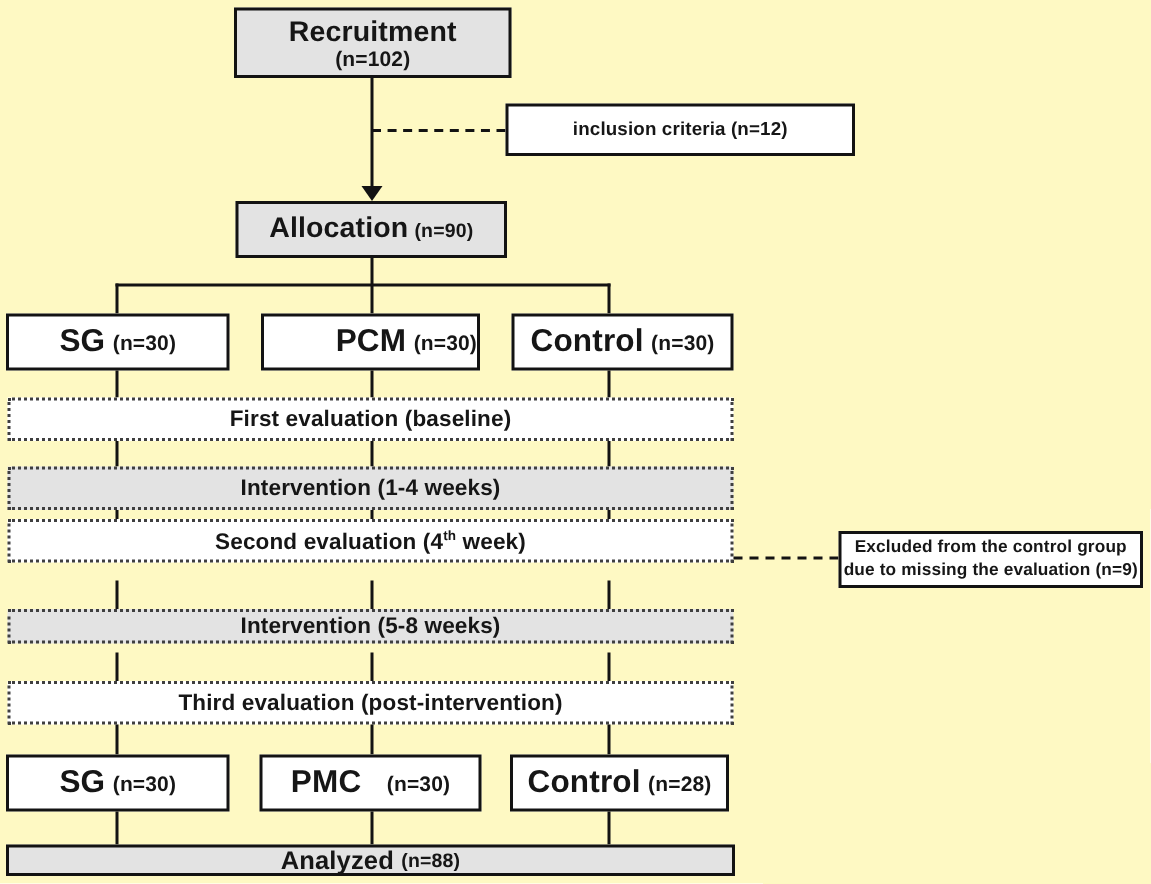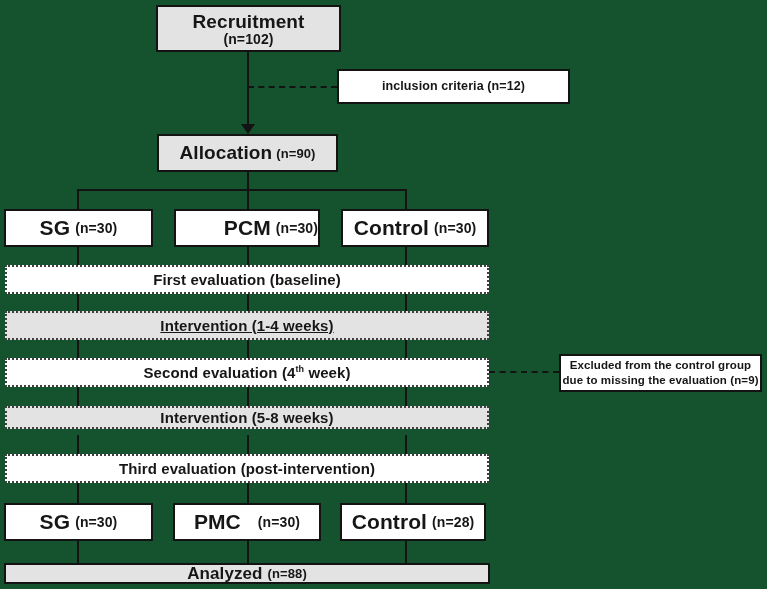--- a/index.html
+++ b/index.html
@@ -1,17 +1,17 @@
 <!DOCTYPE html>
 <html><head>
 <meta charset="utf-8">
 <style>
   html,body { margin:0; padding:0; background:#ffffff; }
   #stage {
-    position:relative; width:767px; height:589px; background:#14532d;
+    position:relative; width:767px; height:589px; background:#fef9c3;
     font-family:"Liberation Sans","DejaVu Sans",sans-serif;
     color:#161616; overflow:hidden;
   }
   .box {
     position:absolute; box-sizing:border-box;
     border:2px solid #131313; background:#ffffff;
     display:flex; align-items:center; justify-content:center;
     text-align:center; font-weight:700; letter-spacing:0.1px;
   }
   .gray { background:#e3e3e3; }
@@ -86,29 +86,29 @@
   <div class="vline" style="left:405px; top:247px; height:18px;"></div>
 
   <div class="box dotted stage-lbl" style="left:5px; top:265px; width:484px; height:29px;">
     <span>First evaluation (baseline)</span>
   </div>
 
   <div class="vline" style="left:77px;  top:294px; height:17px;"></div>
   <div class="vline" style="left:247px; top:294px; height:17px;"></div>
   <div class="vline" style="left:405px; top:294px; height:17px;"></div>
 
-  <div class="box dotted gray stage-lbl" style="left:5px; top:311px; width:484px; height:29px;text-decoration:underline;">
+  <div class="box dotted gray stage-lbl" style="left:5px; top:311px; width:484px; height:29px;">
     <span>Intervention (1-4 weeks)</span>
   </div>
 
   <div class="vline" style="left:77px;  top:340px; height:18px;"></div>
   <div class="vline" style="left:247px; top:340px; height:18px;"></div>
   <div class="vline" style="left:405px; top:340px; height:18px;"></div>
 
-  <div class="box dotted stage-lbl" style="left:5px; top:358px; width:484px; height:29px;">
+  <div class="box dotted stage-lbl" style="left:5px; top:346px; width:484px; height:29px;">
     <span><span>Second evaluation (4</span><sup>th</sup><span> week)</span></span>
   </div>
 
   <div class="dash" style="left:489px; top:371px; width:70px;"></div>
   <div class="box note2" style="left:559px; top:354px; width:203px; height:38px;">
     <div>
       <div>Excluded from the control group</div>
       <div>due to missing the evaluation (n=9)</div>
     </div>
   </div>

